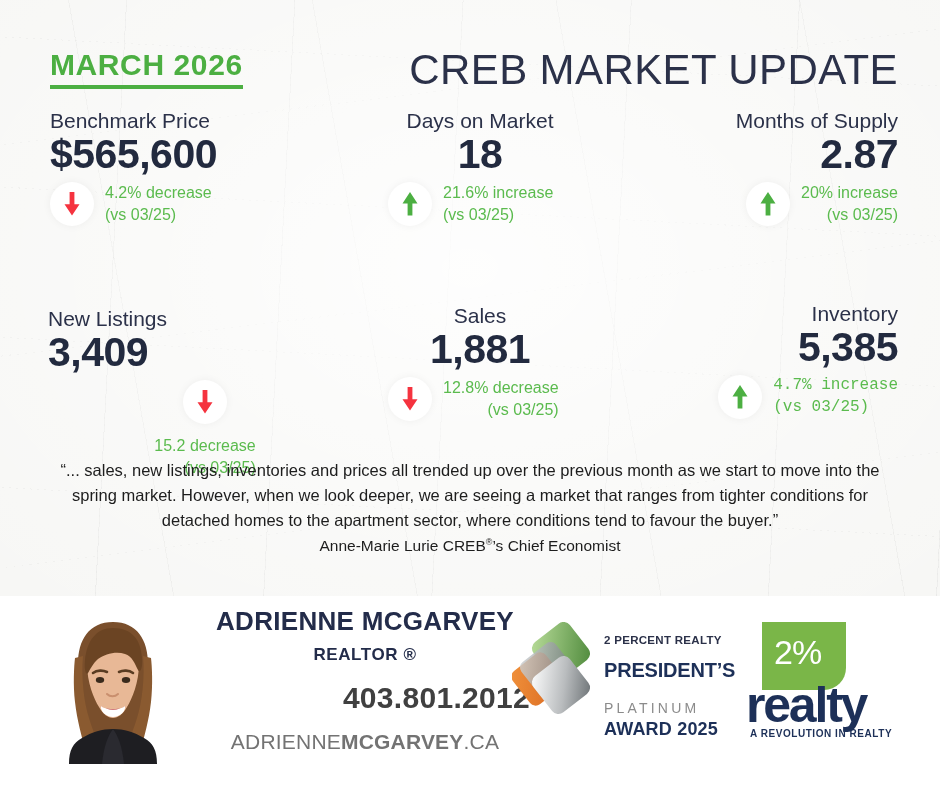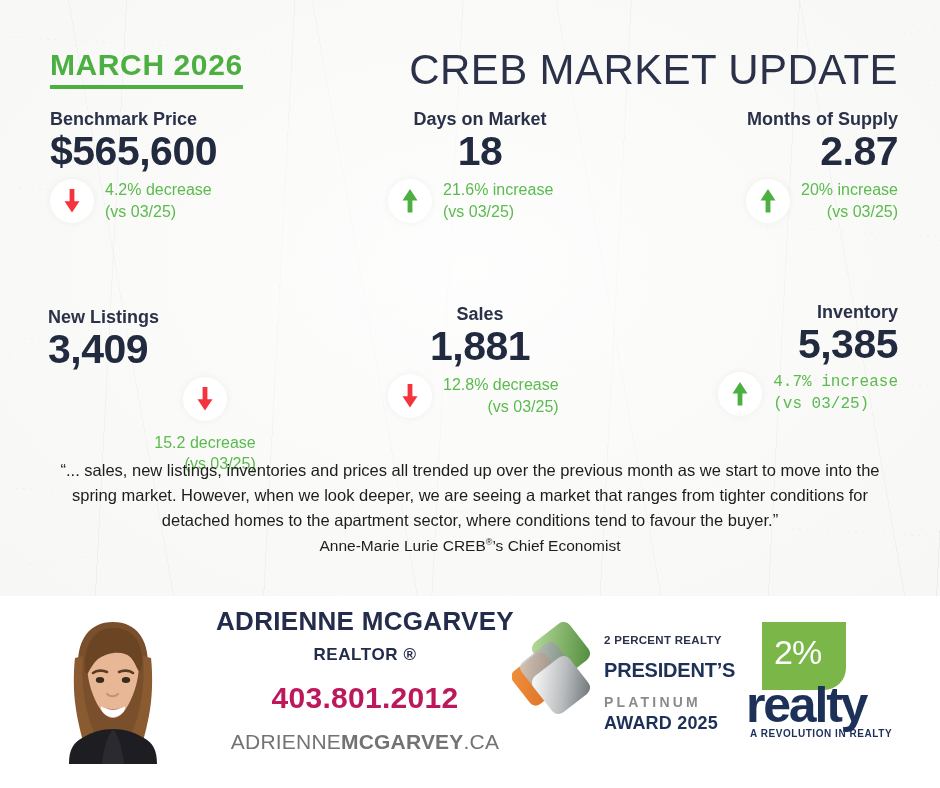--- a/index.html
+++ b/index.html
@@ -62,21 +62,21 @@
   .headline {
     position:absolute; right:42px; top:46px;
     font-size:42px; font-weight:400; letter-spacing:.4px;
     color:#2b3149;
     white-space:nowrap;
   }
 
   
   .stat { position:absolute; }
   .stat .lbl {
-    font-size:18px; color:#2b3149; font-weight:700;
+    font-size:21px; color:#2b3149; font-weight:400;
     line-height:1.05; white-space:nowrap;
   }
   .stat .val {
     font-size:41px; color:#222a3f; font-weight:bold;
     line-height:1.12; letter-spacing:-.5px; white-space:nowrap;
   }
   .delta-row { display:flex; align-items:center; gap:11px; }
   .arrow-badge {
     width:44px; height:44px; border-radius:50%;
     background:#ffffff; flex:0 0 44px;
@@ -116,33 +116,33 @@
     border-radius:2px; overflow:hidden;
   }
   .agent-block { position:absolute; left:200px; top:10px; width:330px; text-align:center; }
   .agent-name {
     font-size:26px; font-weight:bold; color:#232c4a; letter-spacing:.3px; white-space:nowrap;
   }
   .agent-role {
     font-size:17px; font-weight:bold; color:#232c4a; letter-spacing:.6px; margin-top:8px;
   }
   .agent-phone {
-    font-size:30px; font-weight:bold; color:#be185d; letter-spacing:.3px; margin-top:16px;
+    font-size:30px; font-weight:bold; color:#404040; letter-spacing:.3px; margin-top:16px;text-align:right;
   }
   .agent-web {
     font-size:21px; color:#737373; letter-spacing:.2px; margin-top:15px;
   }
   .agent-web b { font-weight:bold; }
 
   
   .award { position:absolute; left:512px; top:622px; width:212px; height:118px; z-index:4; }
   .award-text { position:absolute; left:92px; top:12px; }
   .aw-1 { font-size:11.5px; font-weight:bold; color:#2b3149; letter-spacing:.3px; }
   .aw-2 { font-size:20px; font-weight:bold; color:#1d3058; letter-spacing:-.2px; margin-top:13px; }
-  .aw-3 { font-size:14px; color:#8b8b8b; letter-spacing:3.2px; margin-top:12px;font-weight:bold; }
+  .aw-3 { font-size:14px; color:#8b8b8b; letter-spacing:3.2px; margin-top:18px; }
   .aw-4 { font-size:18px; font-weight:bold; color:#1d3058; letter-spacing:.2px; margin-top:3px; }
 
   
   .logo2 { position:absolute; left:744px; top:620px; width:150px; height:128px; z-index:4; }
   .logo-sq {
     position:absolute; left:18px; top:2px; width:84px; height:68px;
     background:#7ab648; border-radius:0 0 22px 0;
   }
   .logo-pct {
     position:absolute; left:30px; top:13px;

